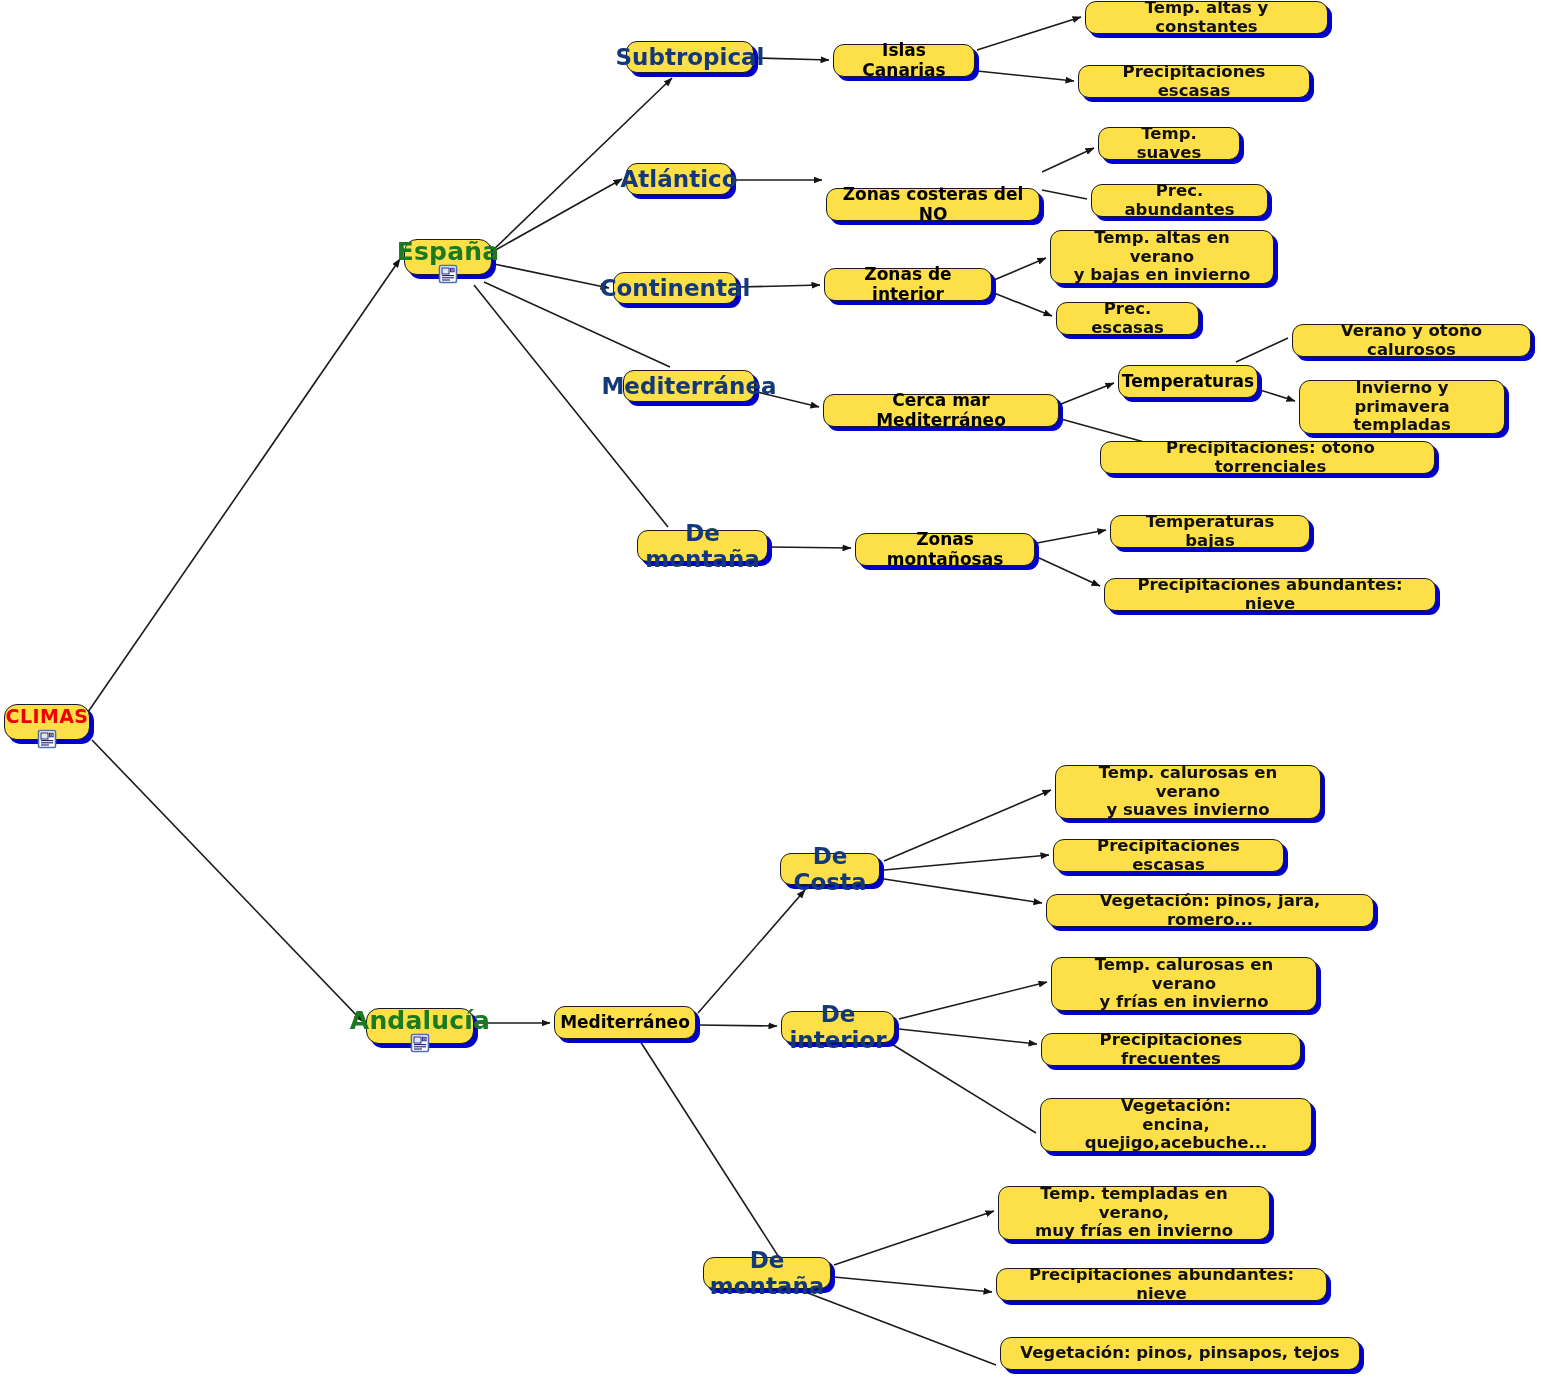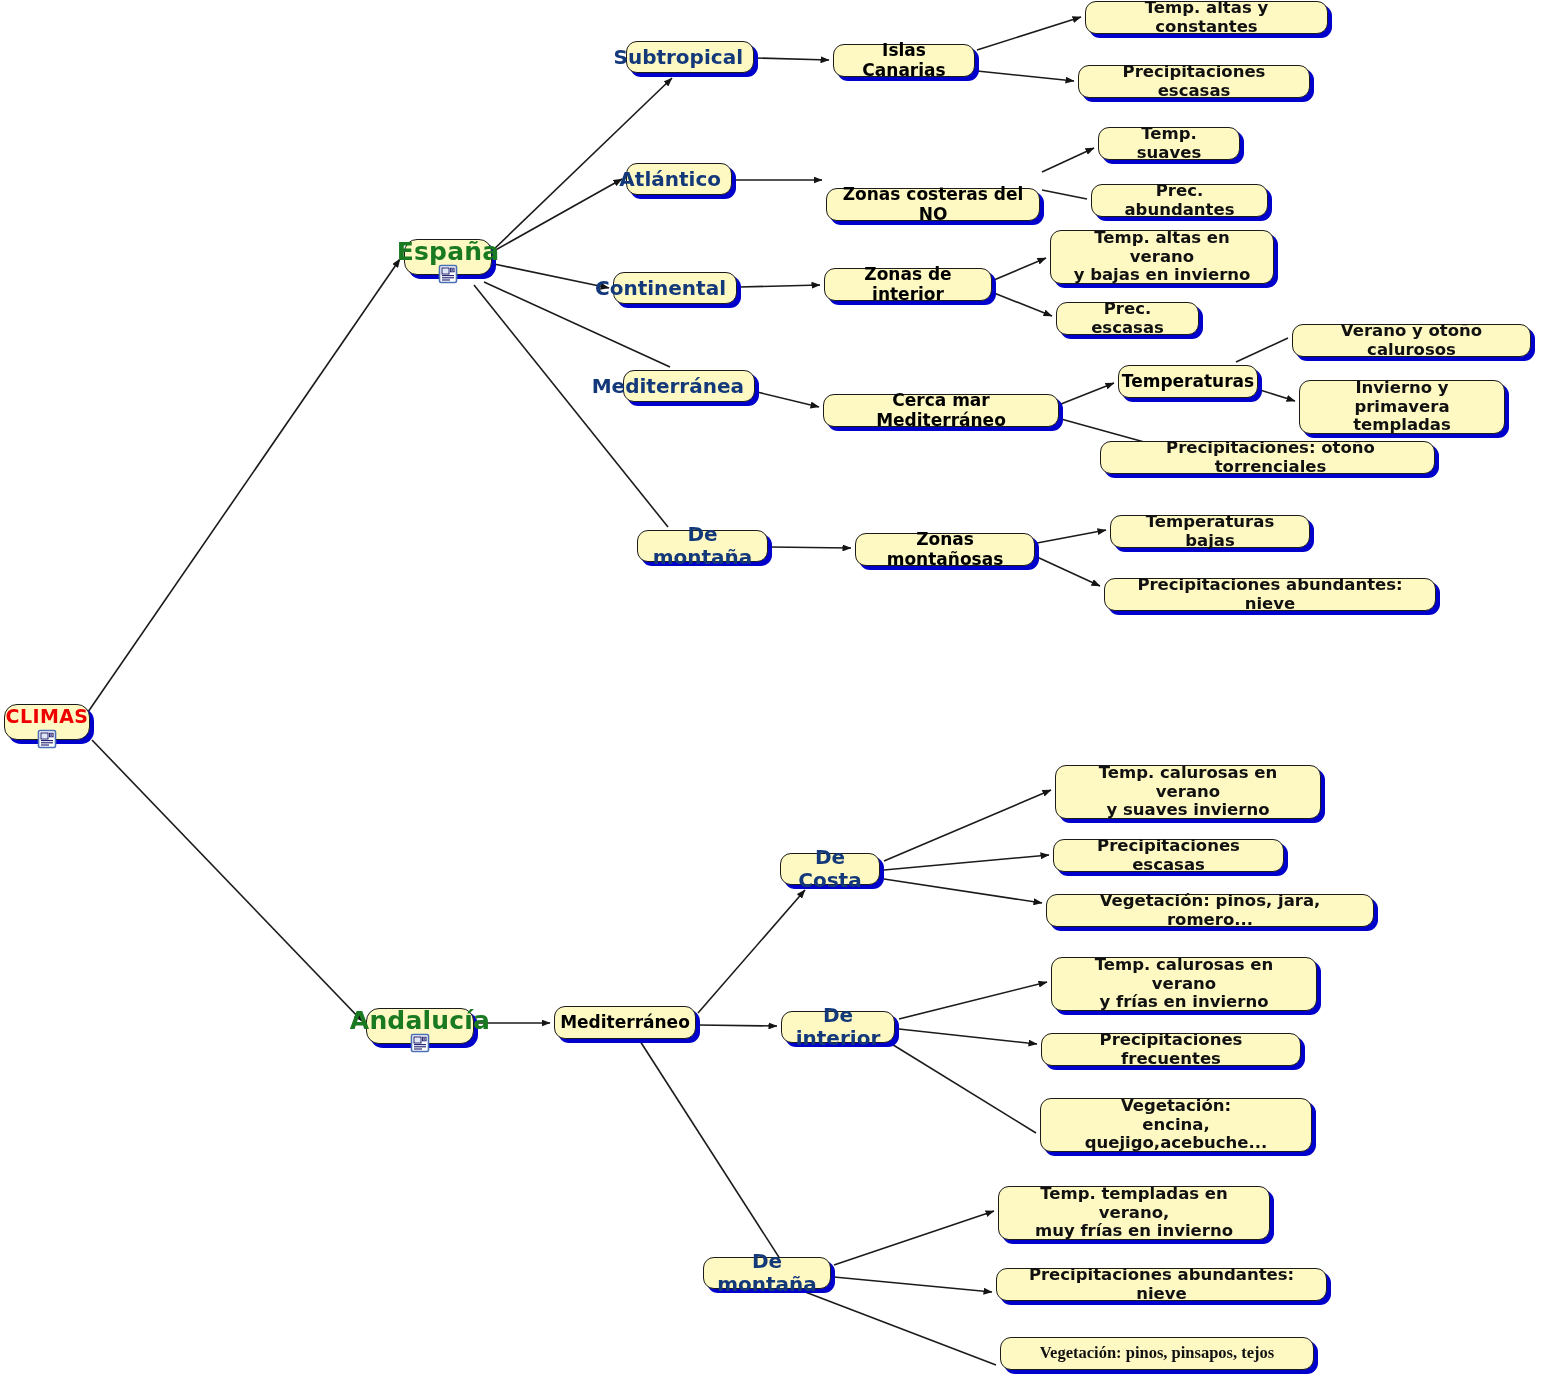--- a/index.html
+++ b/index.html
@@ -20,21 +20,21 @@
   #edges {
     position: absolute;
     left: 0; top: 0;
     width: 1543px;
     height: 1380px;
     pointer-events: none;
   }
   .node {
     position: absolute;
     box-sizing: border-box;
-    background: #fef9c3;
+    background: #fde047;
     border: 1.5px solid #1b1b1b;
     border-radius: 11px;
     box-shadow: 4px 4px 0 0 #0000cc;
     display: flex;
     align-items: center;
     justify-content: center;
     text-align: center;
     font-weight: bold;
     line-height: 1.14;
     color: #000000;
@@ -49,22 +49,21 @@
     border-radius: 13px;
   }
   .node.region {
     color: #1a7a22;
     font-size: 25px;
     letter-spacing: 0.2px;
     border-radius: 13px;
   }
   .node.cat {
     color: #13397a;
-    font-size: 20px;
-    justify-content: flex-end;
+    font-size: 23px;
   }
   .node.sub {
     color: #000000;
     font-size: 17px;
   }
   .node.leaf {
     color: #111111;
     font-size: 16.5px;
   }
   .node .label {
@@ -202,15 +201,15 @@
       <div class="node leaf" style="left: 1053px; top: 839px; width: 231px; height: 33px;"><span class="label">Precipitaciones escasas</span></div>
       <div class="node leaf" style="left: 1046px; top: 894px; width: 328px; height: 33px;"><span class="label">Vegetación: pinos, jara, romero...</span></div>
       <div class="node leaf" style="left: 1051px; top: 957px; width: 266px; height: 54px;"><span class="label">Temp. calurosas en verano
 y frías en invierno</span></div>
       <div class="node leaf" style="left: 1041px; top: 1033px; width: 260px; height: 33px;"><span class="label">Precipitaciones frecuentes</span></div>
       <div class="node leaf" style="left: 1040px; top: 1098px; width: 272px; height: 54px;"><span class="label">Vegetación:
 encina, quejigo,acebuche...</span></div>
       <div class="node leaf" style="left: 998px; top: 1186px; width: 272px; height: 54px;"><span class="label">Temp. templadas en verano,
 muy frías en invierno</span></div>
       <div class="node leaf" style="left: 996px; top: 1268px; width: 331px; height: 33px;"><span class="label">Precipitaciones abundantes: nieve</span></div>
-      <div class="node leaf" style="left: 1000px; top: 1337px; width: 314px; height: 33px; font-family: Liberation Serif, serif;"><span class="label">Vegetación: pinos, pinsapos, tejos</span></div>
+      <div class="node leaf" style="left: 1000px; top: 1337px; width: 360px; height: 33px;"><span class="label">Vegetación: pinos, pinsapos, tejos</span></div>
     </div>
 </div>
 
 </body></html>

